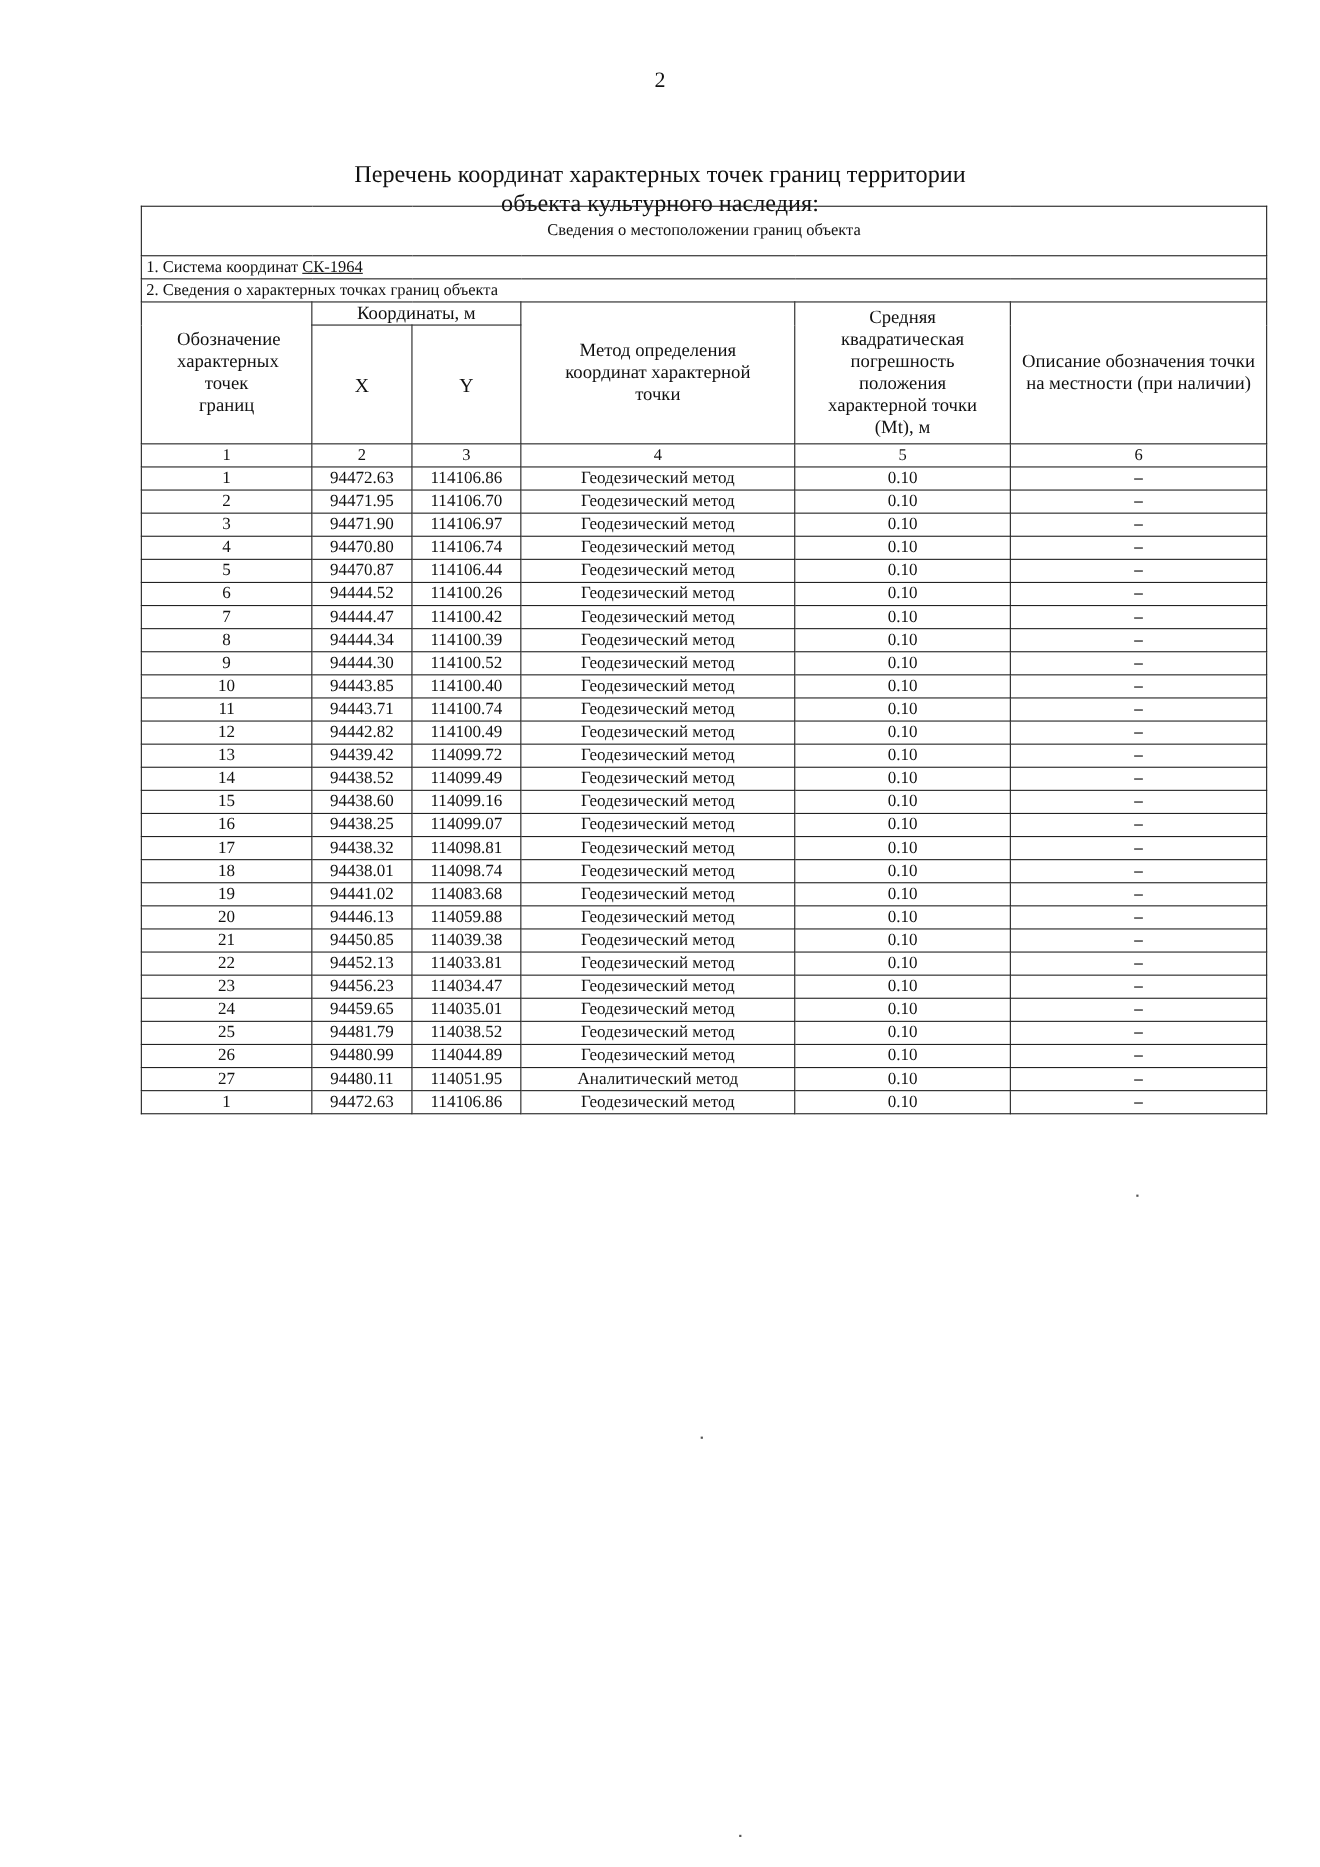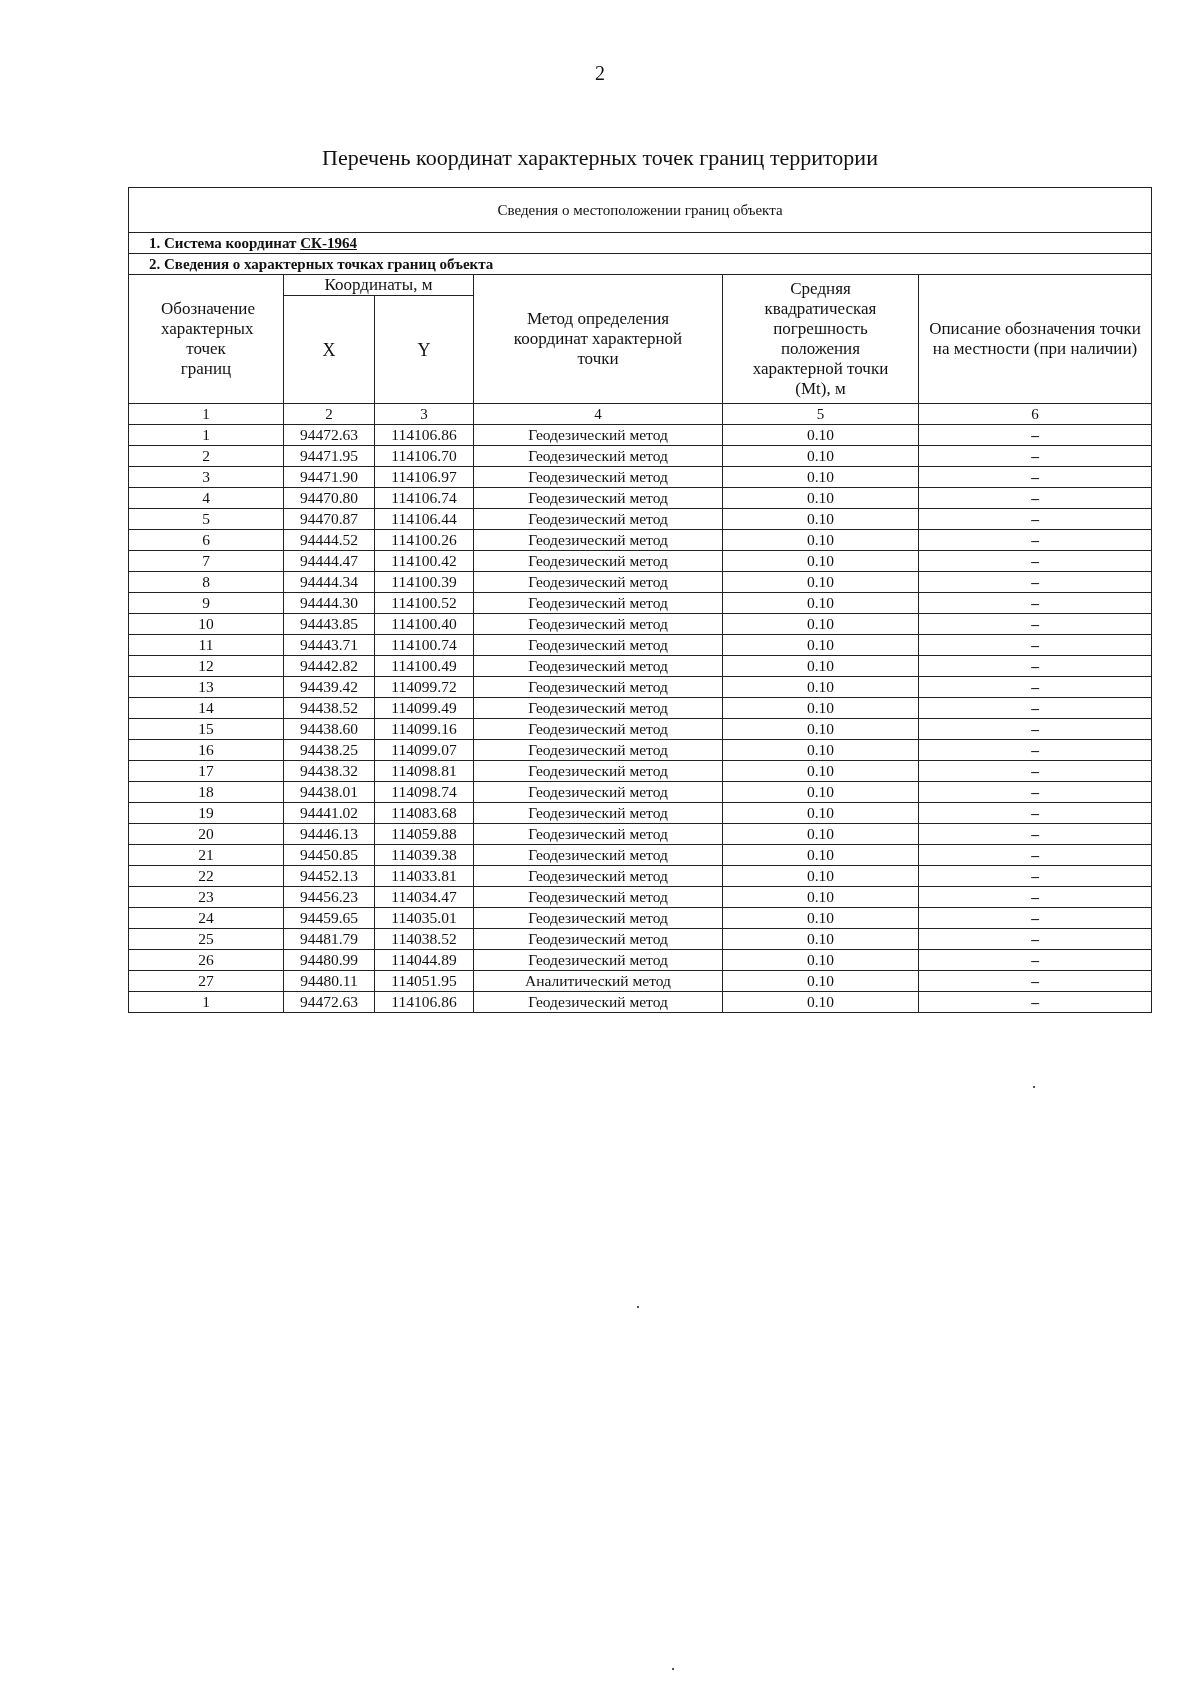--- a/index.html
+++ b/index.html
@@ -11,36 +11,37 @@
     position: absolute; top: 62px; left: 0; width: 1200px; text-align: center;
     font-size: 20px;
   }
   .title {
     position: absolute; top: 112px; left: 0; width: 1200px; text-align: center;
     font-size: 22px; line-height: 27px; margin-top: 32px;
   }
   .table-wrap { position: absolute; top: 187px; left: 128px; width: 1023px; }
   table { border-collapse: collapse; width: 100%; table-layout: fixed; font-size: 15px; }
   td, th { border: 1.5px solid #222; padding: 0; font-weight: normal; }
-  .full { text-align: left; padding-left: 20px; height: 20px; line-height: 20px; font-weight: bold; }
+  .full { text-align: left; padding-left: 4px; height: 20px; line-height: 20px; }
   .caption-row td { height: 44px; text-align: center; }
   .hdr { text-align: center; vertical-align: middle; line-height: 20px; font-size: 17px; }
   .num-row td { text-align: center; height: 20px; line-height: 20px; }
   .data td { text-align: center; height: 20px; line-height: 20px; font-size: 15.5px; }
   .u { text-decoration: underline; }
   .dash { font-weight: bold; }
   .speck { position: absolute; width: 2px; height: 2px; background: #555; }
 </style>
 </head>
 <body>
 
 <div class="page-number">2</div>
 
 <div class="title">
   <div>Перечень координат характерных точек границ территории</div>
+  <div>объекта культурного наследия:</div>
 </div>
 
 <div class="table-wrap">
   <table>
     <colgroup>
       <col style="width:155px">
       <col style="width:91px">
       <col style="width:99px">
       <col style="width:249px">
       <col style="width:196px">

